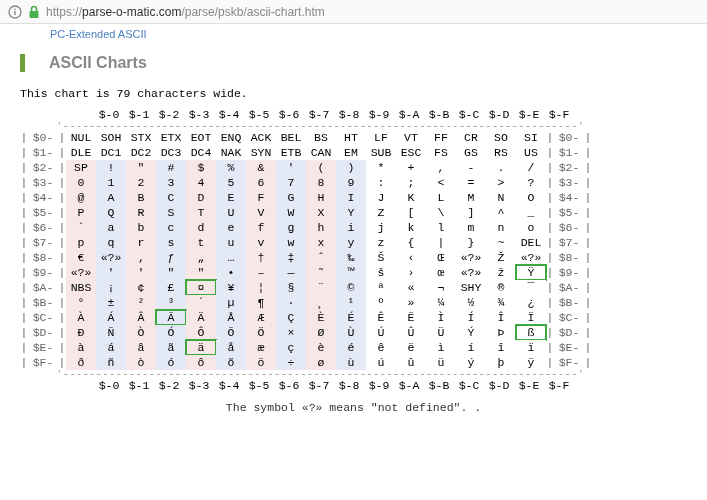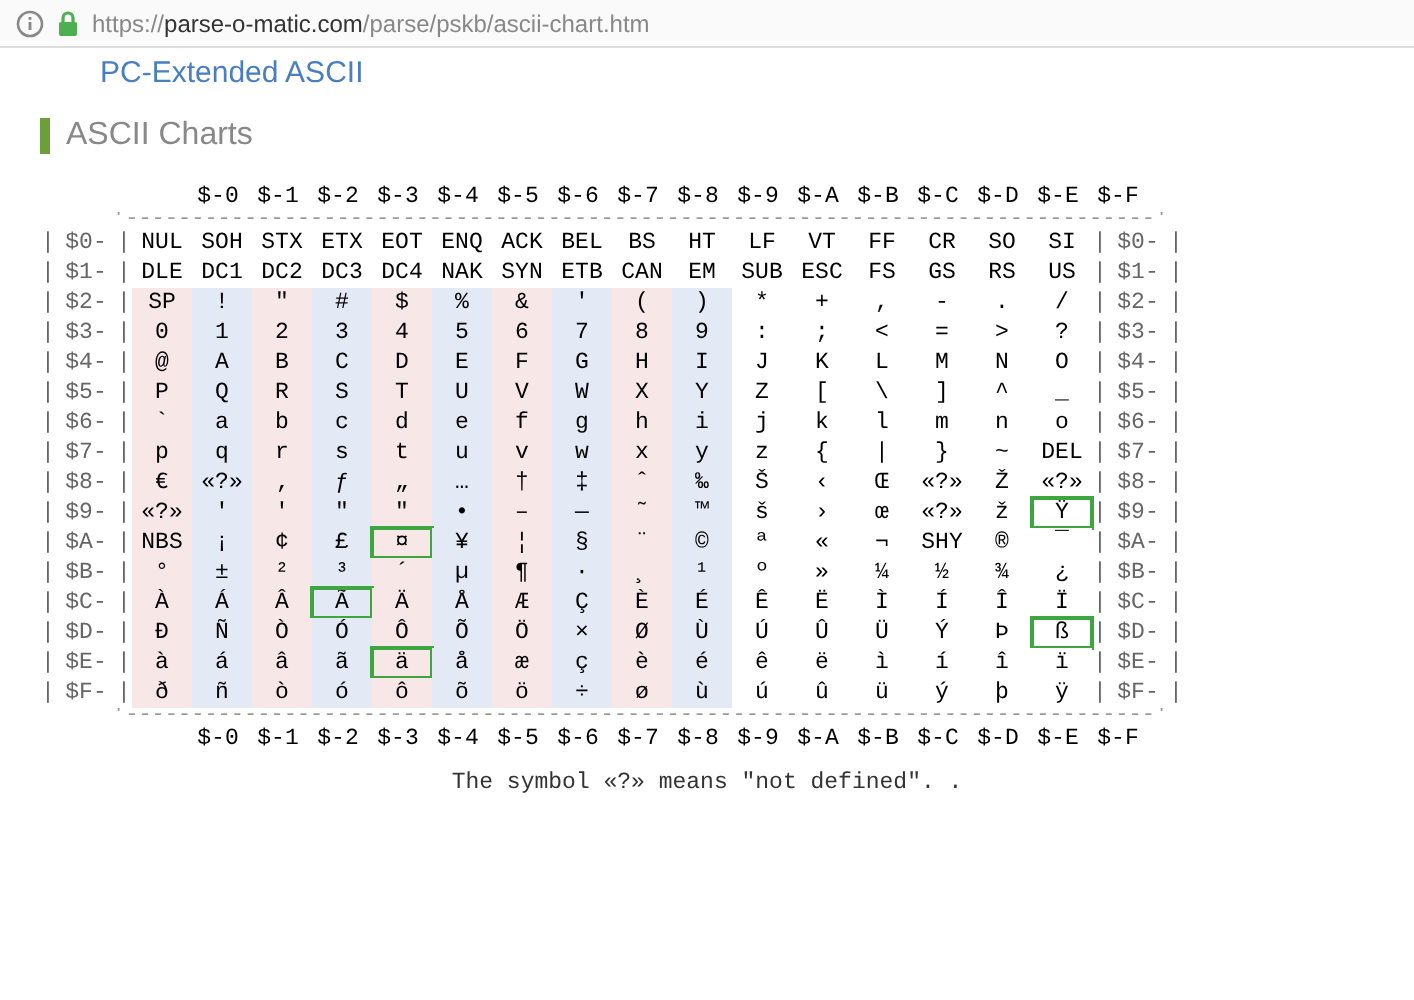--- a/index.html
+++ b/index.html
@@ -21,30 +21,30 @@
     gap: 6px;
     height: 24px;
   }
   .url-text { color: #888; font-size: 12px; }
   .url-text .proto { color: #888; }
   .url-text .host { color: #333; }
   .url-text .path { color: #888; }
   .content { padding: 0 20px; }
   .breadcrumb {
     color: #4a7fbf;
-    font-size: 15px;
+    font-size: 11px;
     padding: 4px 0 4px 30px;
   }
   .page-title {
     border-left: 5px solid #6a9f3a;
-    padding-left: 8px;
+    padding-left: 24px;
     color: #888;
     font-size: 16px;
     margin: 10px 0 14px 0;
-    font-weight: normal;
+    font-weight: bold;
   }
   .subtitle {
     color: #4a8a2a;
     font-size: 12px;
     font-weight: bold;
     margin: 6px 0 10px 0;
   }
   .mono {
     font-family: "Courier New", monospace;
     font-size: 11.5px;
@@ -132,20 +132,21 @@
       </svg>
   </span>
   <span class="url-text">
     <span class="proto">https://</span><span class="host">parse-o-matic.com</span><span class="path">/parse/pskb/ascii-chart.htm</span>
   </span>
 </div>
 
 <div class="content">
   <div class="breadcrumb">PC-Extended ASCII</div>
   <h2 class="page-title">ASCII Charts</h2>
+  <div class="mono">This chart is 79 characters wide.</div>
 
   <div class="chart" id="chart">
       <div class="hdr-row">
         <span class="lead"></span>
         <span class="cell">$-0</span>
         <span class="cell">$-1</span>
         <span class="cell">$-2</span>
         <span class="cell">$-3</span>
         <span class="cell">$-4</span>
         <span class="cell">$-5</span>

